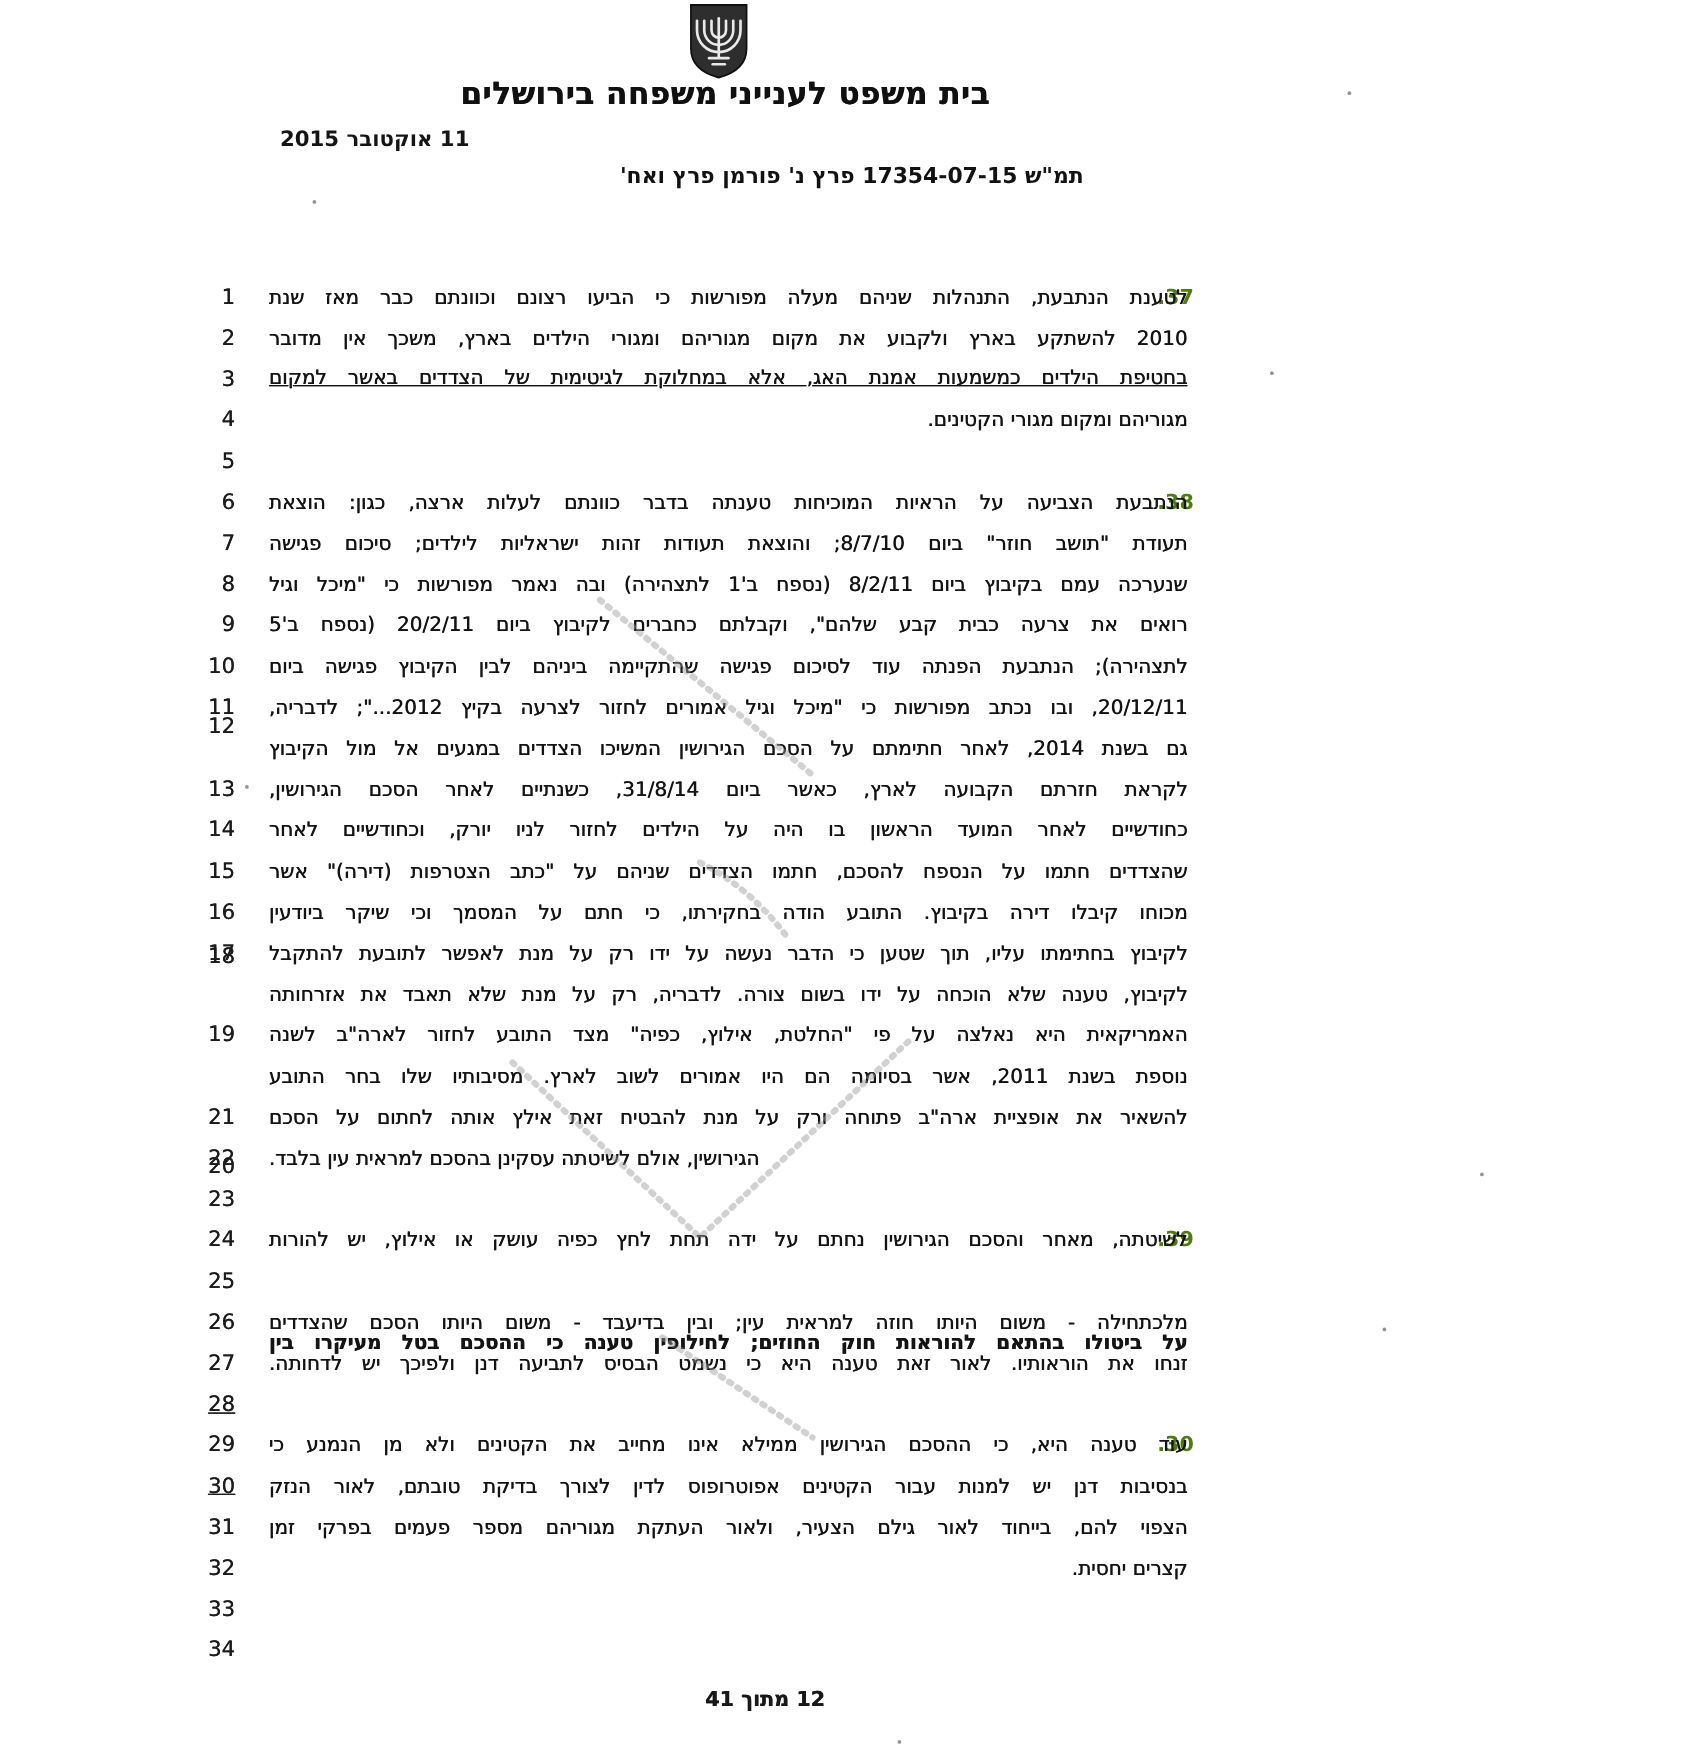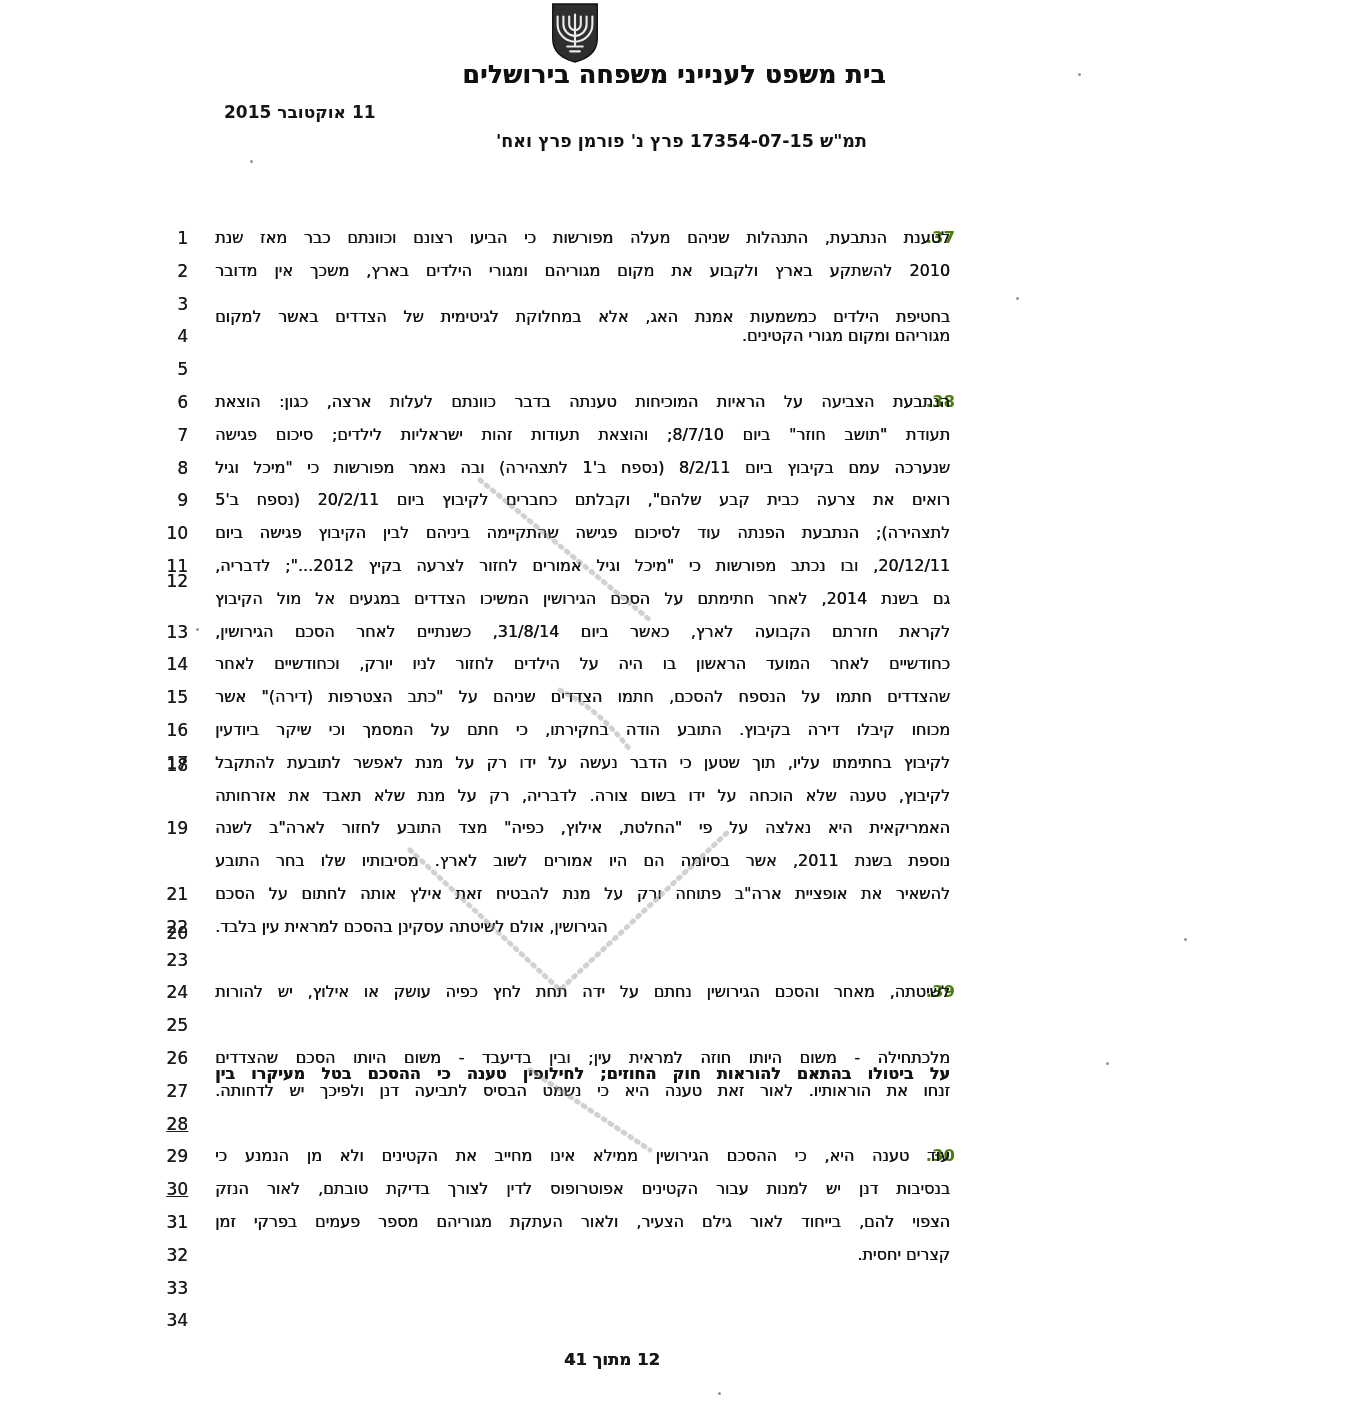--- a/index.html
+++ b/index.html
@@ -7,21 +7,21 @@
     position:relative;
     width:1348px;height:1406px;
     background:#ffffff;
     font-family:"DejaVu Sans", sans-serif;
     color:#161616;
     overflow:hidden;
   }
   .emblem{position:absolute;left:546px;top:2px;width:58px;height:62px;}
   .court-title{
     position:absolute;top:60px;left:274px;width:612px;
-    direction:rtl;
+    text-align:center;direction:rtl;
     font-size:25px;font-weight:bold;letter-spacing:.3px;color:#101010;
     text-shadow:.4px 0 0 currentColor;
   }
   .doc-date{
     position:absolute;top:102px;left:224px;
     direction:rtl;white-space:nowrap;
     font-size:17px;font-weight:bold;color:#151515;
   }
   .case-line{
     position:absolute;top:131px;right:481px;
@@ -112,21 +112,21 @@
       <div class="line-no" style="top: 1107.6px; text-decoration: underline;">28</div>
       <div class="line-no" style="top: 1140.4px;">29</div>
       <div class="line-no" style="top: 1173.2px; text-decoration: underline;">30</div>
       <div class="line-no" style="top: 1206px;">31</div>
       <div class="line-no" style="top: 1238.8px;">32</div>
       <div class="line-no" style="top: 1271.6px;">33</div>
       <div class="line-no" style="top: 1304.4px;">34</div>
       <div class="para-number" style="top: 222px;">37.</div>
       <div class="body-line" style="top: 222px;">לטענת הנתבעת, התנהלות שניהם מעלה מפורשות כי הביעו רצונם וכוונתם כבר מאז שנת</div>
       <div class="body-line" style="top: 254.8px;">2010 להשתקע בארץ ולקבוע את מקום מגוריהם ומגורי הילדים בארץ, משכך אין מדובר</div>
-      <div class="body-line" style="top: 301px;">בחטיפת הילדים כמשמעות אמנת האג, אלא במחלוקת לגיטימית של הצדדים באשר למקום</div>
+      <div class="body-line" style="top: 286px; text-decoration: underline;">בחטיפת הילדים כמשמעות אמנת האג, אלא במחלוקת לגיטימית של הצדדים באשר למקום</div>
       <div class="body-line last-right" style="top: 320.4px;">מגוריהם ומקום מגורי הקטינים.</div>
       <div class="para-number" style="top: 386px;">38.</div>
       <div class="body-line" style="top: 386px;">הנתבעת הצביעה על הראיות המוכיחות טענתה בדבר כוונתם לעלות ארצה, כגון: הוצאת</div>
       <div class="body-line" style="top: 418.8px;">תעודת "תושב חוזר" ביום 8/7/10; והוצאת תעודות זהות ישראליות לילדים; סיכום פגישה</div>
       <div class="body-line" style="top: 451.6px;">שנערכה עמם בקיבוץ ביום 8/2/11 (נספח ב'1 לתצהירה) ובה נאמר מפורשות כי "מיכל וגיל</div>
       <div class="body-line" style="top: 484.4px;">רואים את צרעה כבית קבע שלהם", וקבלתם כחברים לקיבוץ ביום 20/2/11 (נספח ב'5</div>
       <div class="body-line" style="top: 517.2px;">לתצהירה); הנתבעת הפנתה עוד לסיכום פגישה שהתקיימה ביניהם לבין הקיבוץ פגישה ביום</div>
       <div class="body-line" style="top: 550px;">20/12/11, ובו נכתב מפורשות כי "מיכל וגיל אמורים לחזור לצרעה בקיץ 2012..."; לדבריה,</div>
       <div class="body-line" style="top: 582.8px;">גם בשנת 2014, לאחר חתימתם על הסכם הגירושין המשיכו הצדדים במגעים אל מול הקיבוץ</div>
       <div class="body-line" style="top: 615.6px;">לקראת חזרתם הקבועה לארץ, כאשר ביום 31/8/14, כשנתיים לאחר הסכם הגירושין,</div>

